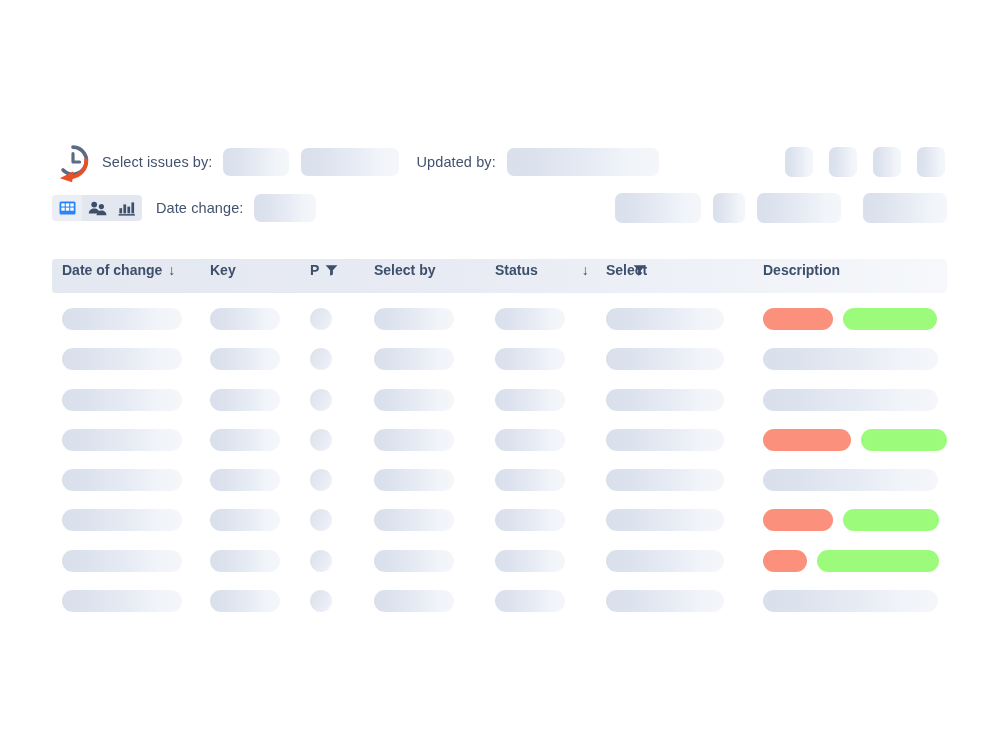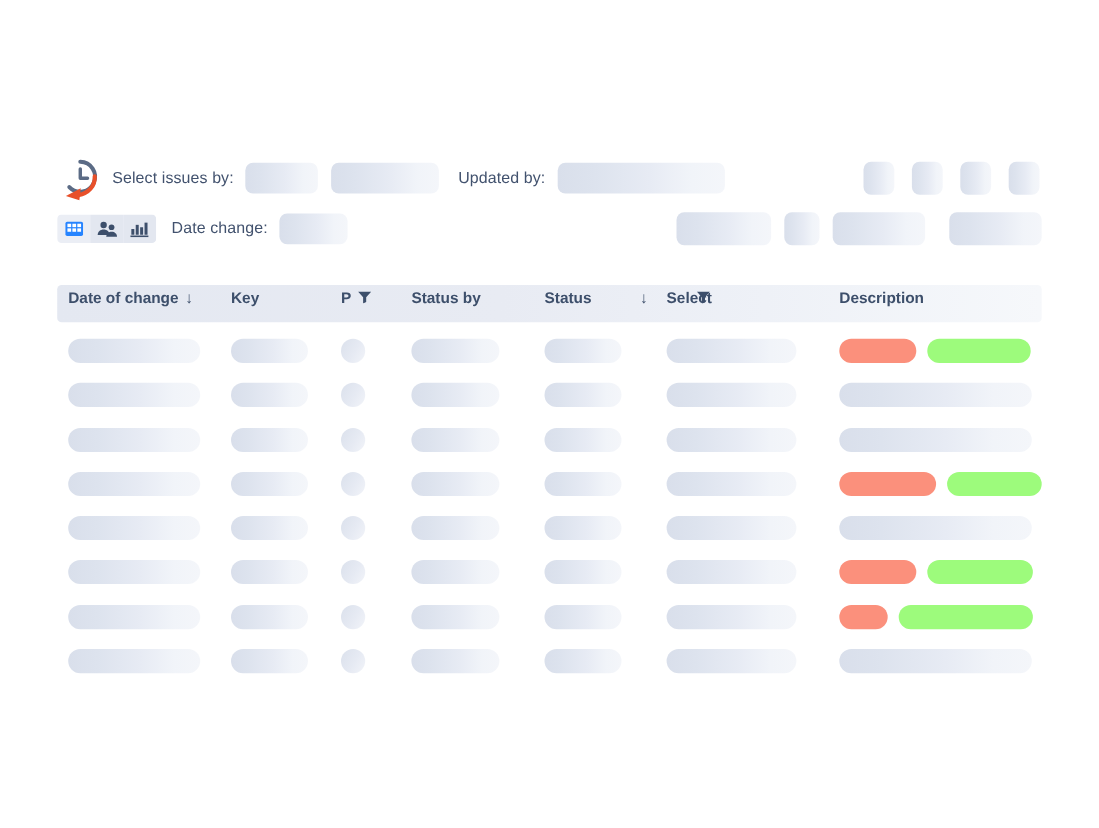--- a/index.html
+++ b/index.html
@@ -209,21 +209,21 @@
       </div>
 
       <div class="th" style="left:258px;">
         <span>P</span>
         <svg class="funnel" width="13" height="12" viewBox="0 0 13 12">
           <path d="M0.6 1.2h11.8l-4.5 5.1v4.3l-2.8 1.2V6.3z" fill="#3d4f6b"></path>
         </svg>
       </div>
 
       <div class="th" style="left:322px;">
-        <span>Status by</span>
+        <span>Select by</span>
       </div>
 
       <div class="th" style="left:443px;gap:44px;">
         <span>Status</span>
         <span class="sort-arrow">↓</span>
         <svg class="funnel" width="13" height="12" viewBox="0 0 13 12">
           <path d="M0.6 1.2h11.8l-4.5 5.1v4.3l-2.8 1.2V6.3z" fill="#3d4f6b"></path>
         </svg>
       </div>
 

